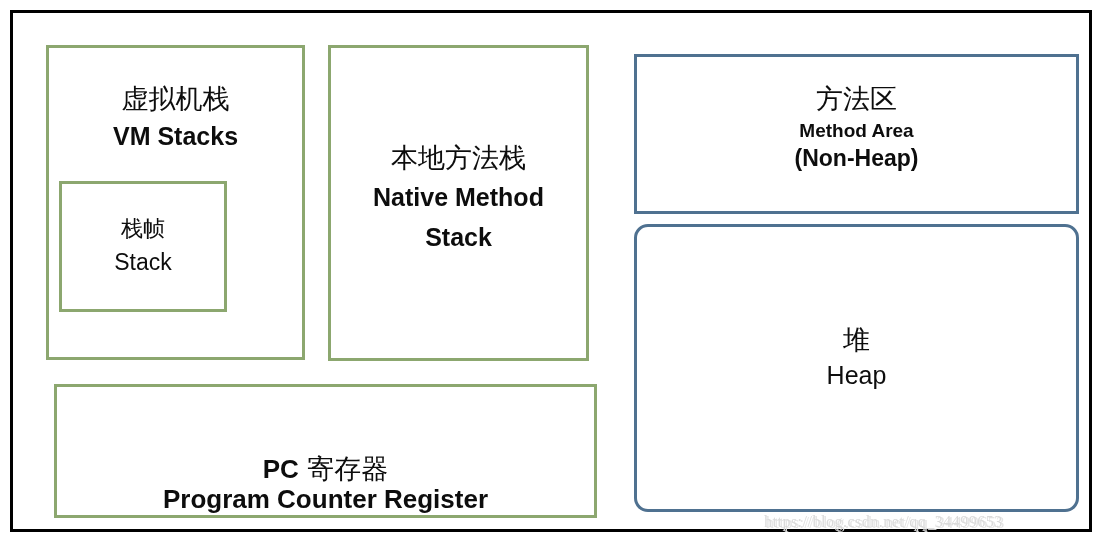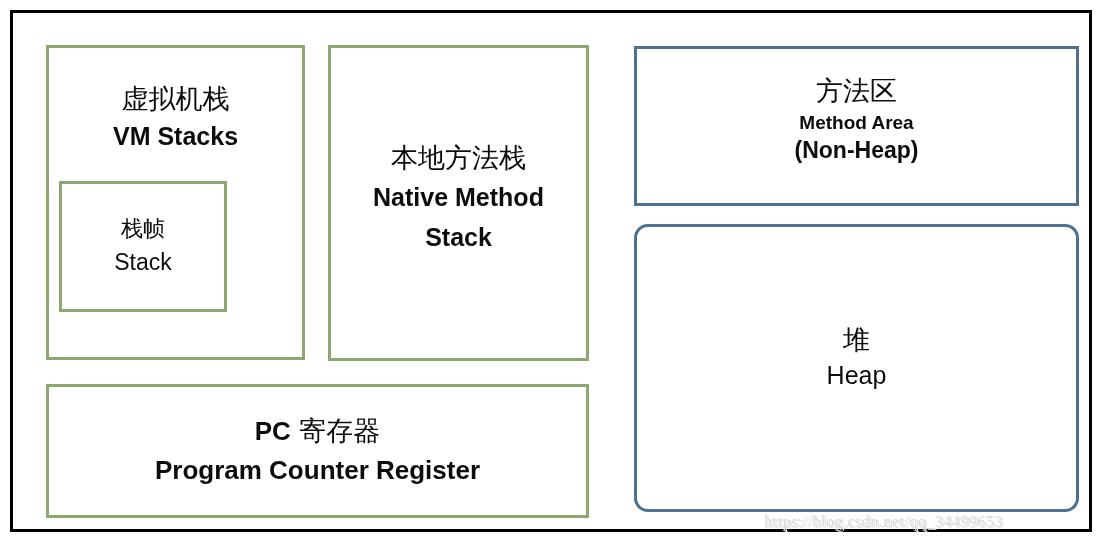--- a/index.html
+++ b/index.html
@@ -78,34 +78,34 @@
 
   
   #native-method-box {
     left: 315px; top: 32px; width: 261px; height: 316px;
   }
   #native-method-box .label-cn { font-size: 27px; margin-top: 95px; }
   #native-method-box .label-en { font-size: 25px; margin-top: 10px; }
 
   
   #pc-register-box {
-    left: 33px; top: 371px; width: 543px; height: 134px;
-    justify-content: center;
+    left: 41px; top: 371px; width: 543px; height: 134px;
+    justify-content: flex-end;
   }
   #pc-register-box .label-cn { font-size: 27px; }
   #pc-register-box .label-cn .pc-prefix {
     font-family: "Liberation Sans", "DejaVu Sans", sans-serif;
     font-weight: 700;
     font-size: 26px;
   }
-  #pc-register-box .label-en { font-size: 26px; margin-top: 9px; }
+  #pc-register-box .label-en { font-size: 26px; margin-top: 0; }
 
   
   #method-area-box {
-    left: 621px; top: 33px; width: 445px; height: 160px;
+    left: 621px; top: 41px; width: 445px; height: 160px;
   }
   #method-area-box .label-cn { font-size: 27px; margin-top: 27px; }
   #method-area-box .label-en { font-size: 19px; margin-top: 6px; }
   #method-area-box .label-en.nonheap { font-size: 23px; margin-top: 2px; }
 
   
   #heap-box {
     left: 621px; top: 211px; width: 445px; height: 288px;
   }
   #heap-box .label-cn { font-size: 27px; margin-top: 98px; }

